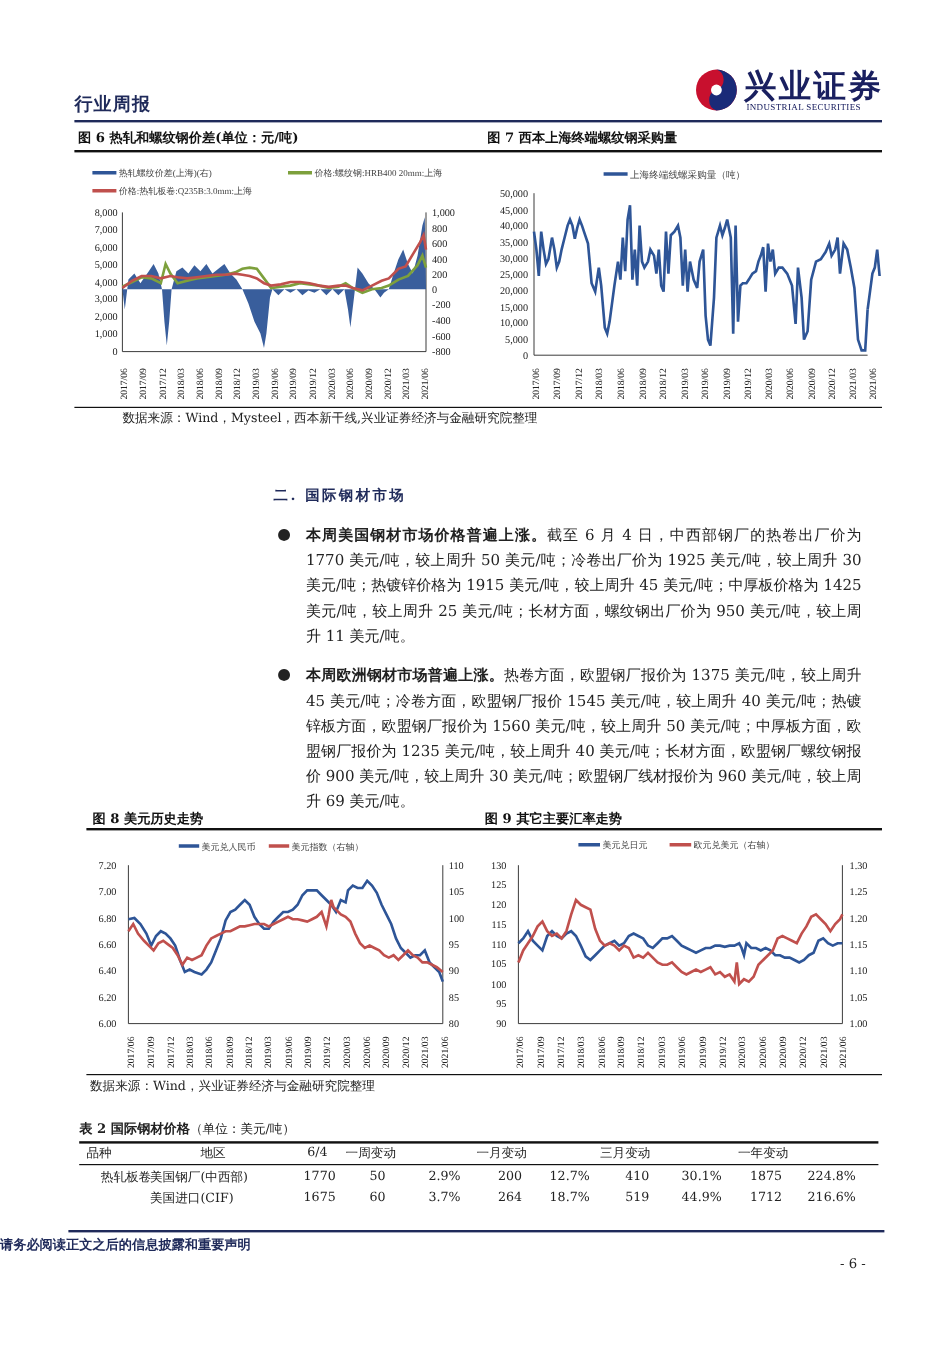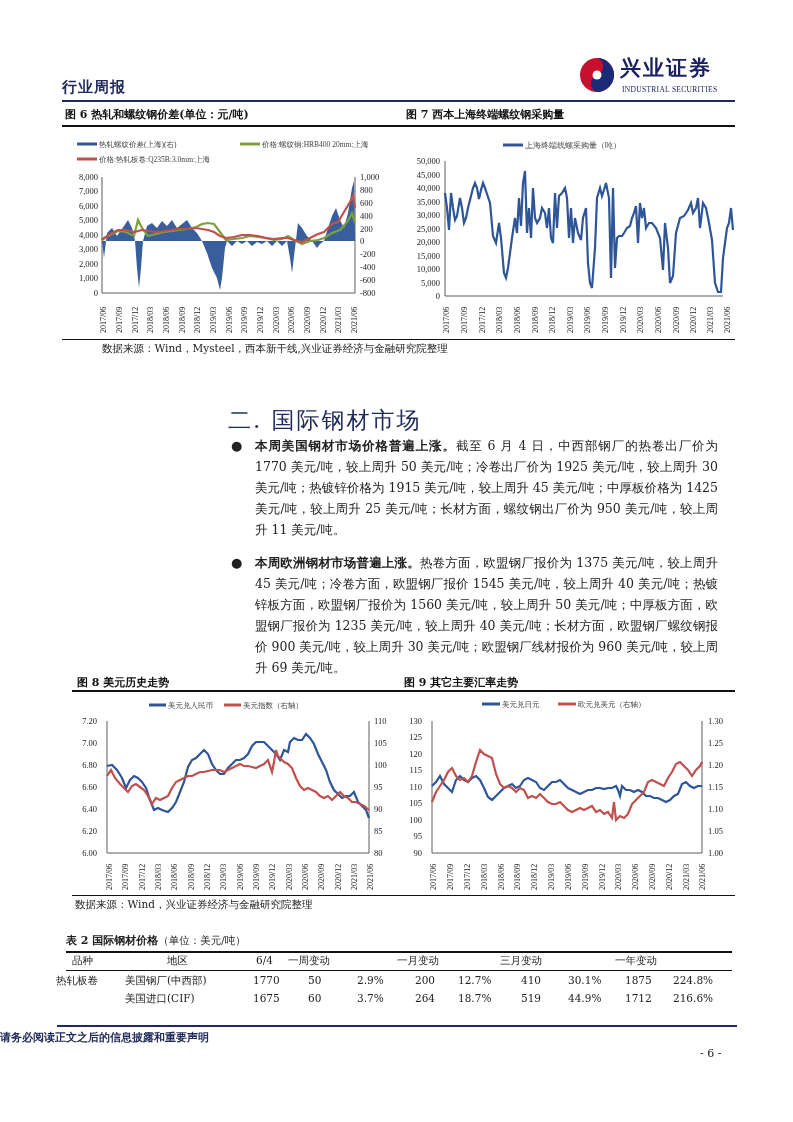--- a/index.html
+++ b/index.html
@@ -1,28 +1,28 @@
 <!DOCTYPE html>
 <html><head>
 <meta charset="utf-8">
 <style>
   html, body { margin:0; padding:0; background:#ffffff; }
   body { width:793px; height:1122px; position:relative; overflow:hidden;
          font-family:"DejaVu Serif","Liberation Serif",serif; color:#1a1a1a; }
   .abs { position:absolute; }
   .header-title { left:62px; top:78px; font-size:15px; font-weight:bold; color:#1f2a5a; letter-spacing:1px; }
   .logo { left:578px; top:54px; width:160px; height:42px; }
-  .logo-cn { position:absolute; left:42px; top:0; font-size:21px; font-weight:bold; color:#1a2060; letter-spacing:2px; font-family:"DejaVu Serif",serif; }
+  .logo-cn { position:absolute; left:42px; top:0; font-size:27px; font-weight:bold; color:#1a2060; letter-spacing:2px; font-family:"DejaVu Serif",serif; }
   .logo-en { position:absolute; left:44px; top:31px; font-size:7.5px; color:#1a2060; letter-spacing:0.3px; font-family:"Liberation Serif",serif; }
   .header-rule { left:62px; top:100px; width:673px; height:2px; background:#1f2a5a; }
   .fig-title { font-size:11px; font-weight:bold; color:#111; }
   .fig-rule { height:2px; background:#111; }
   .fig-bottom-rule { height:1px; background:#111; }
   .source { font-size:10.5px; color:#222; }
-  .section-title { left:228px; top:405px; font-size:23px; font-weight:normal; color:#1f2a5a; letter-spacing:2px; }
+  .section-title { left:228px; top:405px; font-size:12px; font-weight:bold; color:#1f2a5a; letter-spacing:2px; }
   .bullet-block { font-size:12.5px; line-height:21px; color:#222; text-align:justify; }
   .bullet-dot { position:absolute; left:-24px; top:0; font-size:13px; }
   .bold { font-weight:bold; }
   .table { font-size:10.5px; color:#222; }
   .tbl-rule { height:2px; background:#111; }
   .td { position:absolute; white-space:nowrap; }
   .footer-rule { left:57px; top:1025px; width:680px; height:2px; background:#1f2a5a; }
   .footer-text { left:0; width:793px; top:1030px; font-size:11px; font-weight:bold; color:#1f2a5a; }
   .page-num { left:700px; top:1047px; font-size:11px; color:#222; }
   svg text { font-family:"Liberation Serif",serif; }
@@ -296,21 +296,21 @@
   <span class="td" style="left:167px;">地区</span>
   <span class="td" style="left:256px;">6/4</span>
   <span class="td" style="left:288px;">一周变动</span>
   <span class="td" style="left:397px;">一月变动</span>
   <span class="td" style="left:500px;">三月变动</span>
   <span class="td" style="left:615px;">一年变动</span>
 </div>
 <div class="abs" style="left:66px;top:970px;width:666px;height:1px;background:#111;"></div>
 
 <div class="abs table" style="left:0;top:974px;width:793px;height:18px;">
-  <span class="td" style="left:56px;">热轧板卷</span>
+  <span class="td" style="left:84px;">热轧板卷</span>
   <span class="td" style="left:125px;">美国钢厂(中西部)</span>
   <span class="td" style="left:253px;">1770</span>
   <span class="td" style="left:308px;">50</span>
   <span class="td" style="left:357px;">2.9%</span>
   <span class="td" style="left:415px;">200</span>
   <span class="td" style="left:458px;">12.7%</span>
   <span class="td" style="left:521px;">410</span>
   <span class="td" style="left:568px;">30.1%</span>
   <span class="td" style="left:625px;">1875</span>
   <span class="td" style="left:673px;">224.8%</span>

